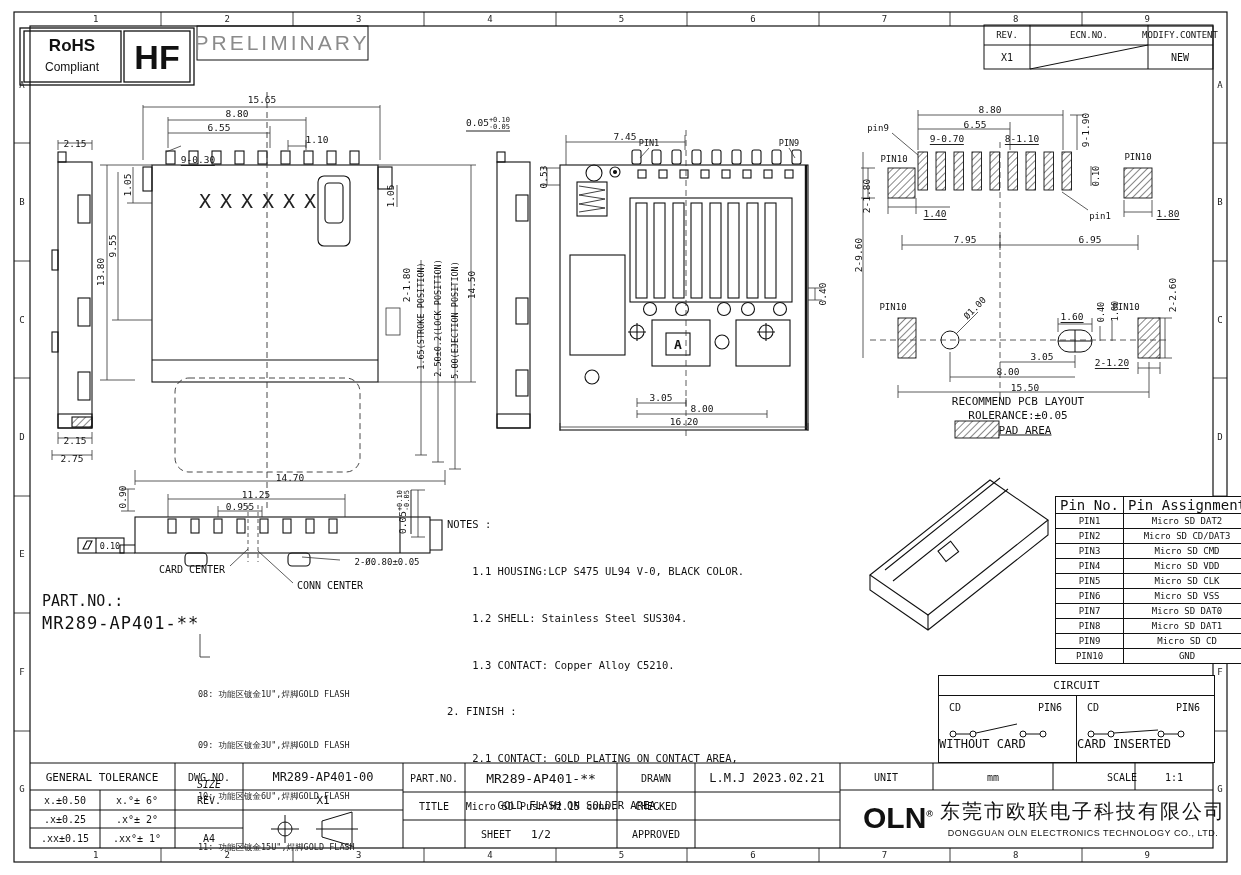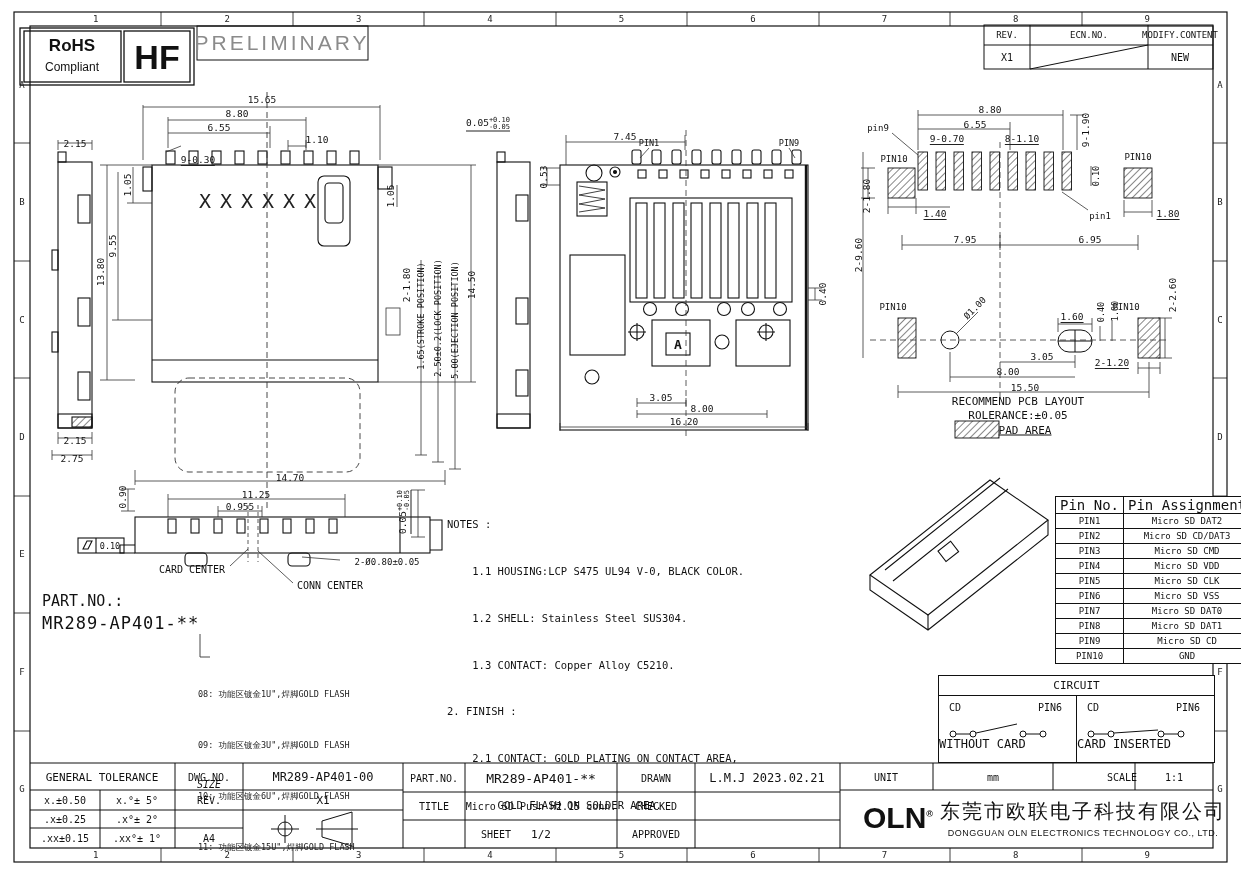--- a/index.html
+++ b/index.html
@@ -540,21 +540,21 @@
           <path d="M11,14 H25 M31,13 L75,10 M81,14 H95"></path>
         </g>
       </svg>
       <div class="cap">CARD INSERTED</div>
     </div>
   </div>
 </div>
 
 <span class="t s11" style="left:102px;top:777px;">GENERAL  TOLERANCE</span>
 <span class="t s10" style="left:65px;top:800px;">x.±0.50</span>
-<span class="t s10" style="left:137px;top:800px;">x.°± 5°</span>
+<span class="t s10" style="left:137px;top:800px;">x.°± 6°</span>
 <span class="t s10" style="left:65px;top:819px;">.x±0.25</span>
 <span class="t s10" style="left:137px;top:819px;">.x°± 2°</span>
 <span class="t s10" style="left:65px;top:838px;">.xx±0.15</span>
 <span class="t s10" style="left:137px;top:838px;">.xx°± 1°</span>
 <span class="t s10" style="left:209px;top:777px;">DWG.NO.</span>
 <span class="t s12" style="left:323px;top:777px;">MR289-AP401-00</span>
 <span class="t s10" style="left:209px;top:800px;">REV.</span>
 <span class="t s11" style="left:323px;top:800px;">X1</span>
 <span class="t s10" style="left:209px;top:784px;font-style:italic;">SIZE</span>
 <span class="t s10" style="left:209px;top:838px;">A4</span>

